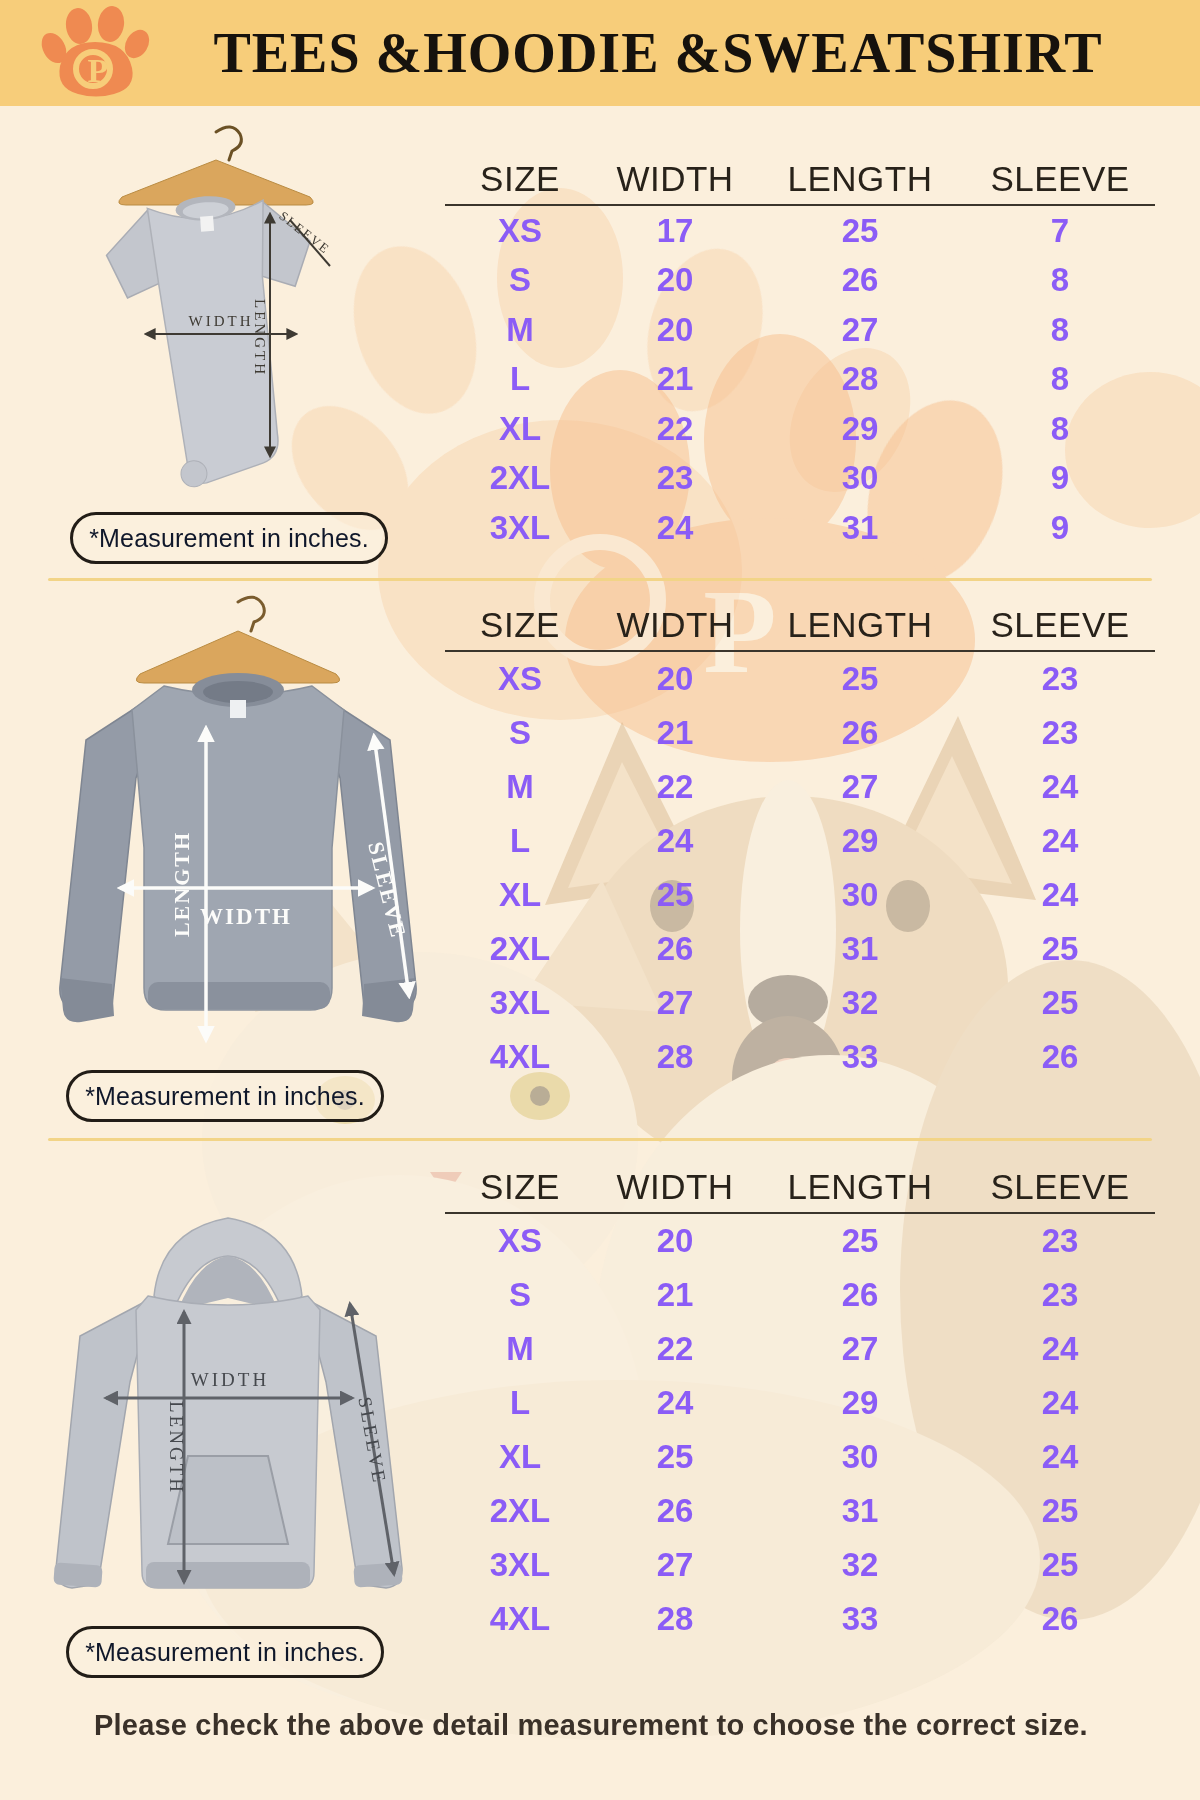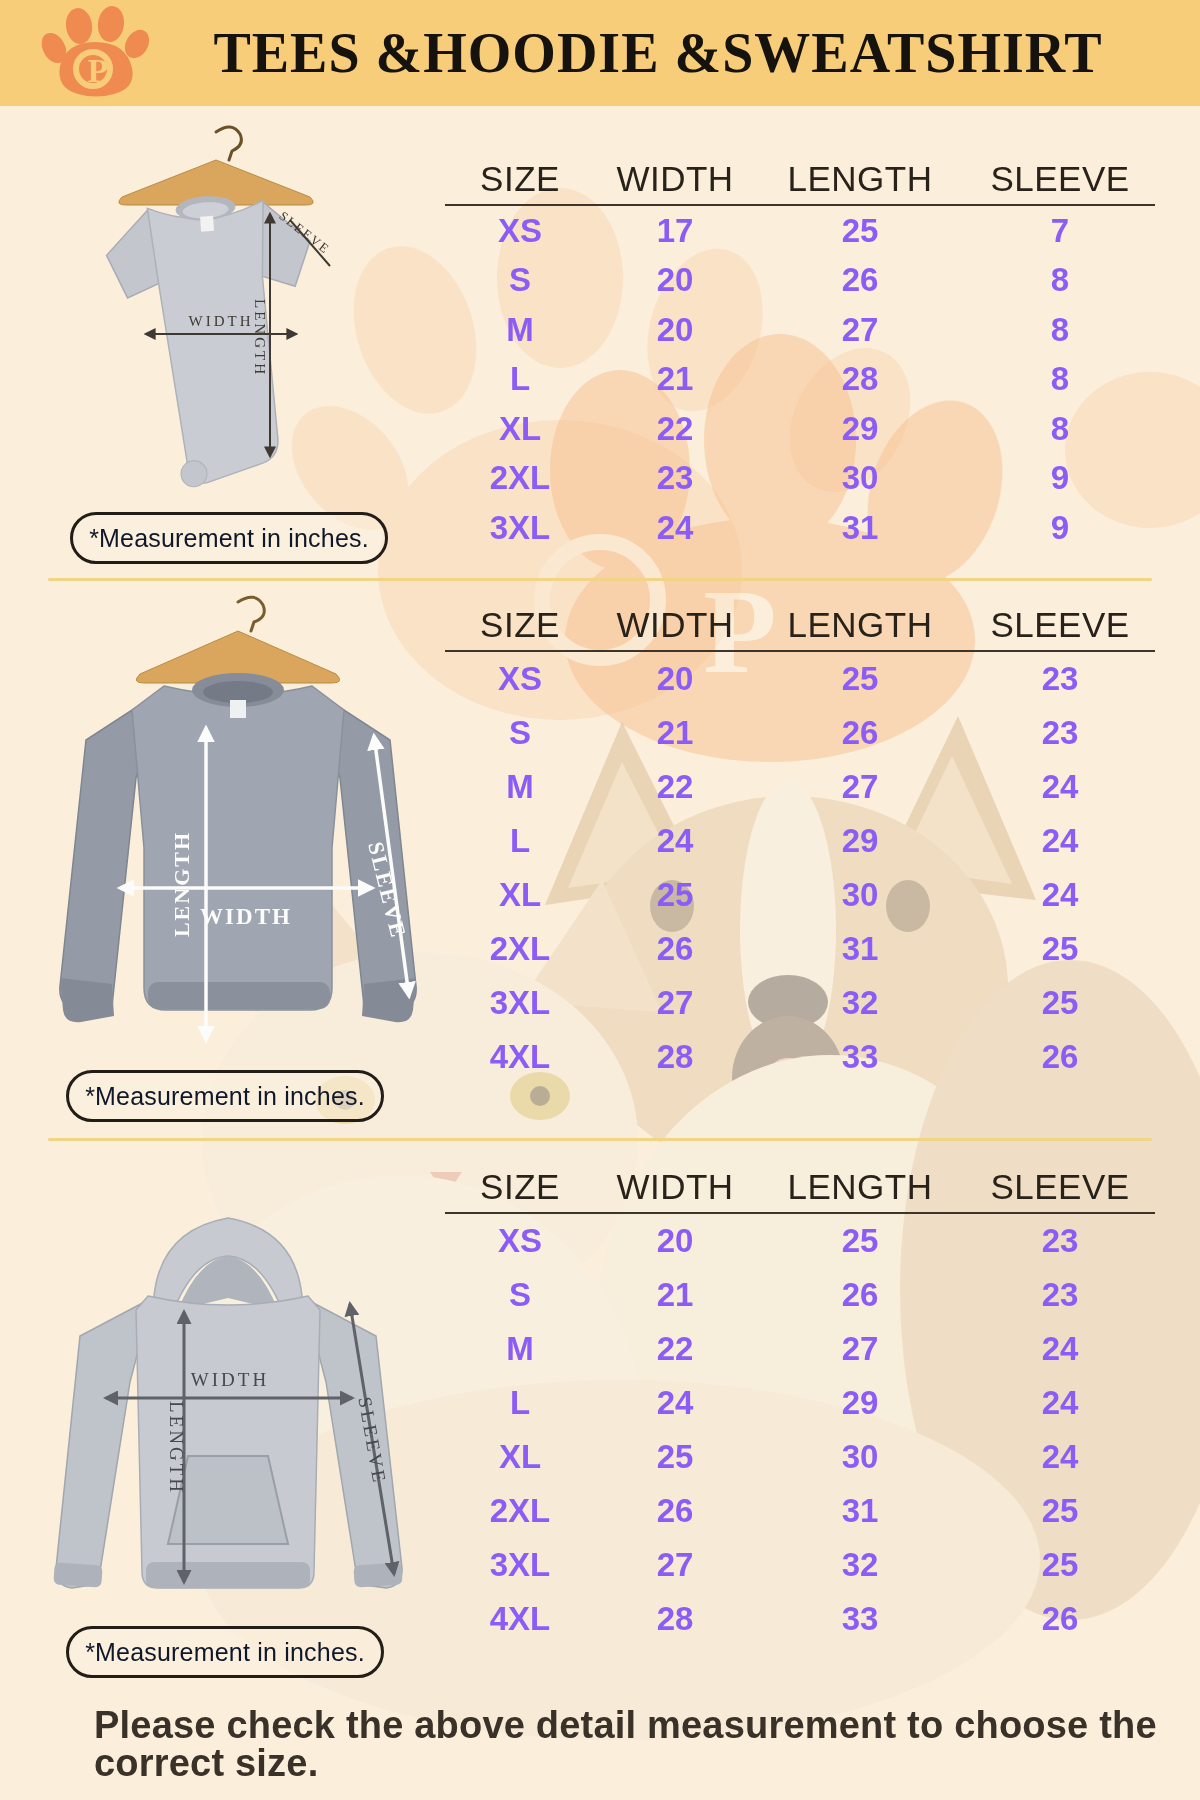--- a/index.html
+++ b/index.html
@@ -44,21 +44,21 @@
   .pitch49 .t-row{height:49.5px;}
   .pitch54 .t-row{height:54px;}
 
   
   .divider{position:absolute;left:48px;width:1104px;height:3px;background:#F2D487;border-radius:2px;}
   #div1{top:578px;}
   #div2{top:1138px;}
 
   
   .footer{position:absolute;left:94px;top:1706px;width:1070px;
-          font-size:38px;font-weight:700;color:#3A3129;line-height:38px;letter-spacing:.2px;}
+          font-size:29px;font-weight:700;color:#3A3129;line-height:38px;letter-spacing:.2px;}
 
   svg text{font-family:"Liberation Serif",serif;}
 </style>
 </head>
 <body>
 
 <div class="page">
 
   <svg class="bg-layer" viewBox="0 0 1200 1800" aria-hidden="true">
     <g opacity="0.9" fill="#F9E0C2">

